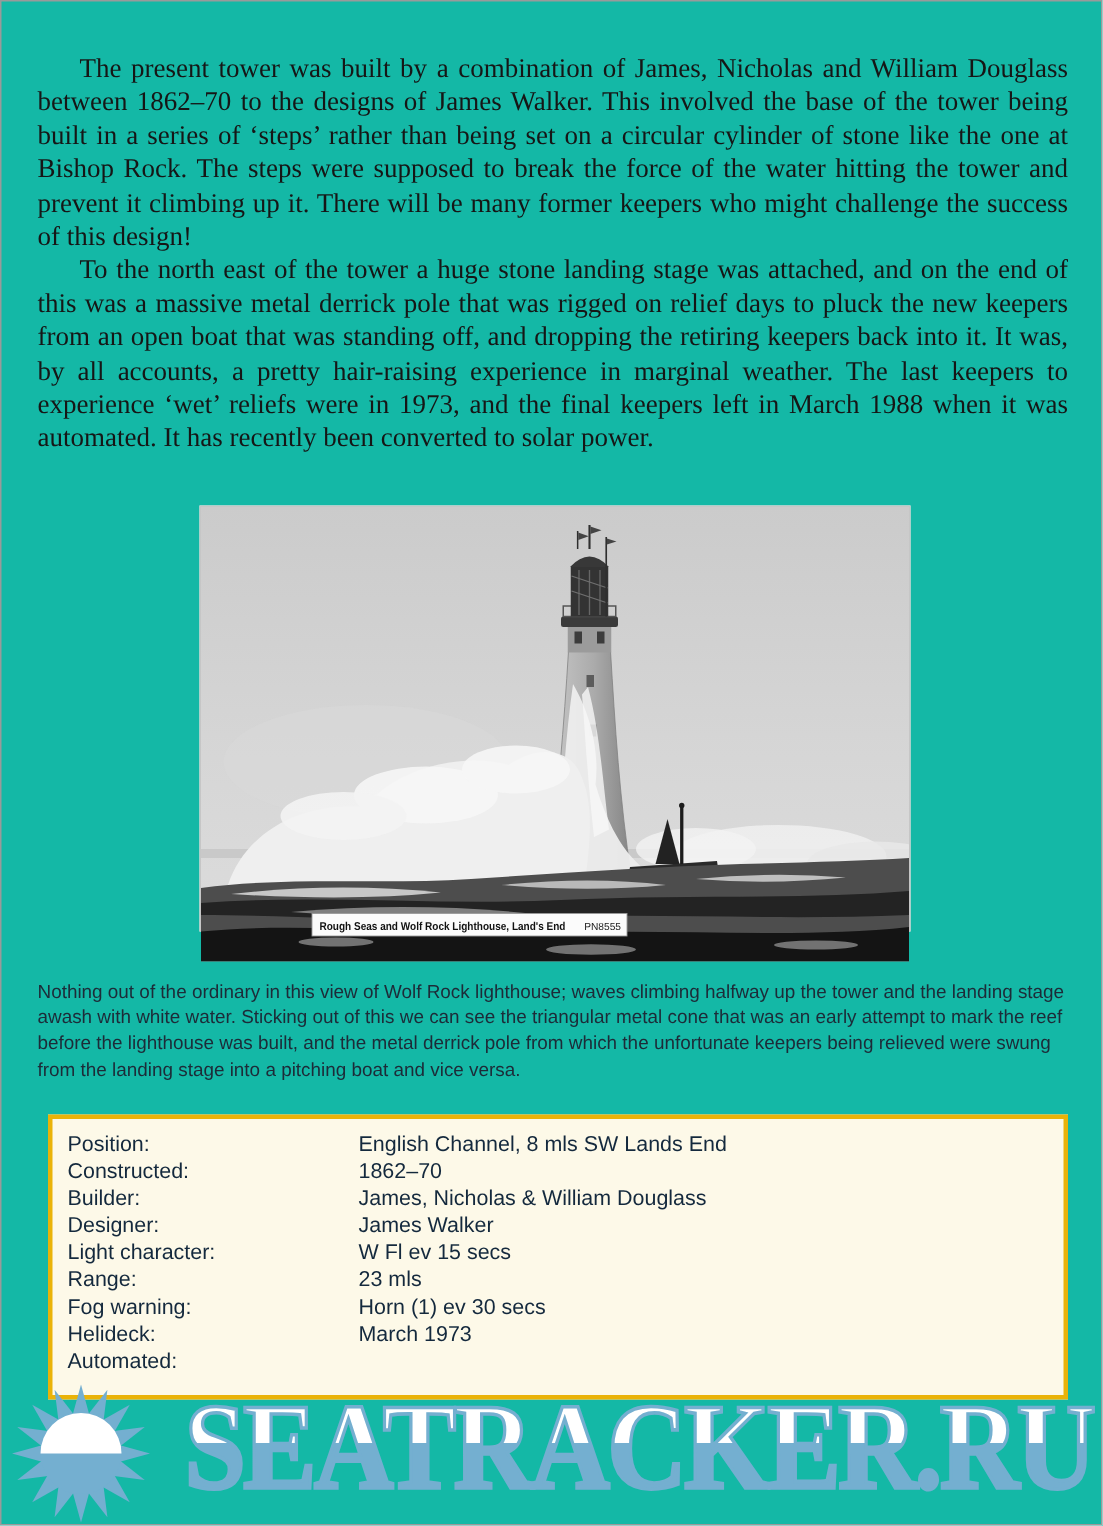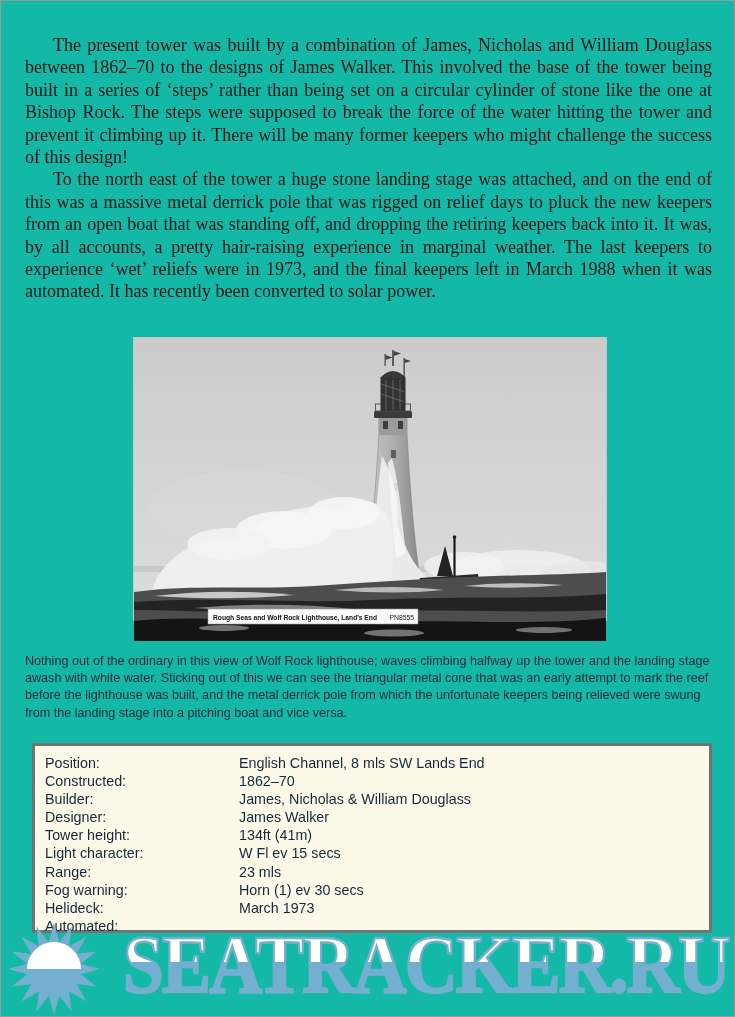--- a/index.html
+++ b/index.html
@@ -18,21 +18,21 @@
     border:1px solid #c6c6c6;background:#fff;box-sizing:border-box;
   }
   .photo-frame svg{display:block;}
   .photo-caption{
     position:absolute;left:24px;top:652px;width:687px;margin:0;
     font-family:"Liberation Sans", sans-serif;
     font-size:12.6px;line-height:17.2px;text-align:left;color:#1d2b38;
   }
   .fact-box{
     position:absolute;left:31px;top:742px;width:680px;height:190px;box-sizing:border-box;
-    background:#fdf9e8;border:3px solid #737373;
+    background:#fdf9e8;border:3px solid #eab308;
     padding:8px 10px 4px 10px;
     font-family:"Liberation Sans", sans-serif;
     font-size:14.3px;line-height:18.1px;color:#14293d;
   }
   .fact-row{display:grid;grid-template-columns:194px 1fr;}
   .watermark{position:absolute;left:0;top:920px;width:735px;height:97px;}
 </style>
 </head>
 <body>
 
@@ -134,24 +134,20 @@
     </div>
     <div class="fact-row">
       <span>Builder:</span>
       <span>James, Nicholas &amp; William Douglass</span>
     </div>
     <div class="fact-row">
       <span>Designer:</span>
       <span>James Walker</span>
     </div>
     <div class="fact-row">
-      <span>Tower height:</span>
-      <span>134ft (41m)</span>
-    </div>
-    <div class="fact-row">
       <span>Light character:</span>
       <span>W Fl ev 15 secs</span>
     </div>
     <div class="fact-row">
       <span>Range:</span>
       <span>23 mls</span>
     </div>
     <div class="fact-row">
       <span>Fog warning:</span>
       <span>Horn (1) ev 30 secs</span>

